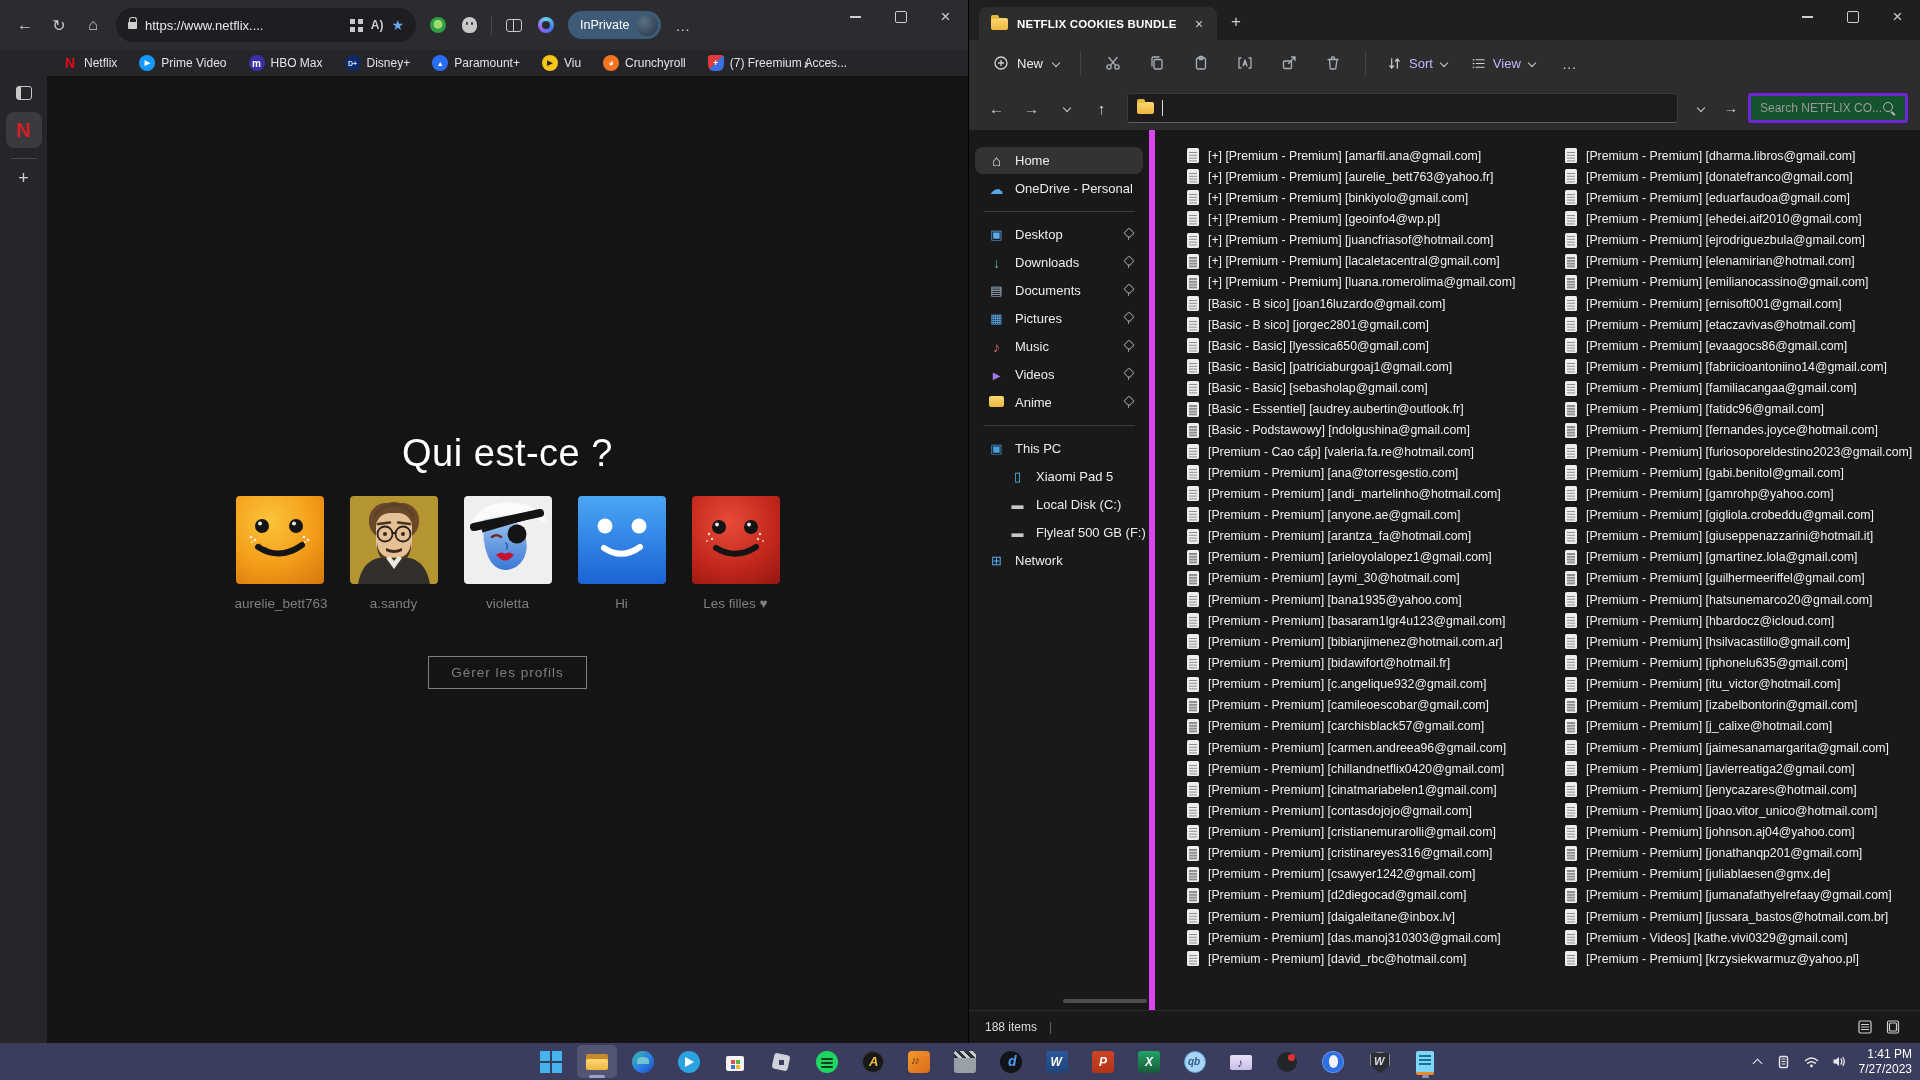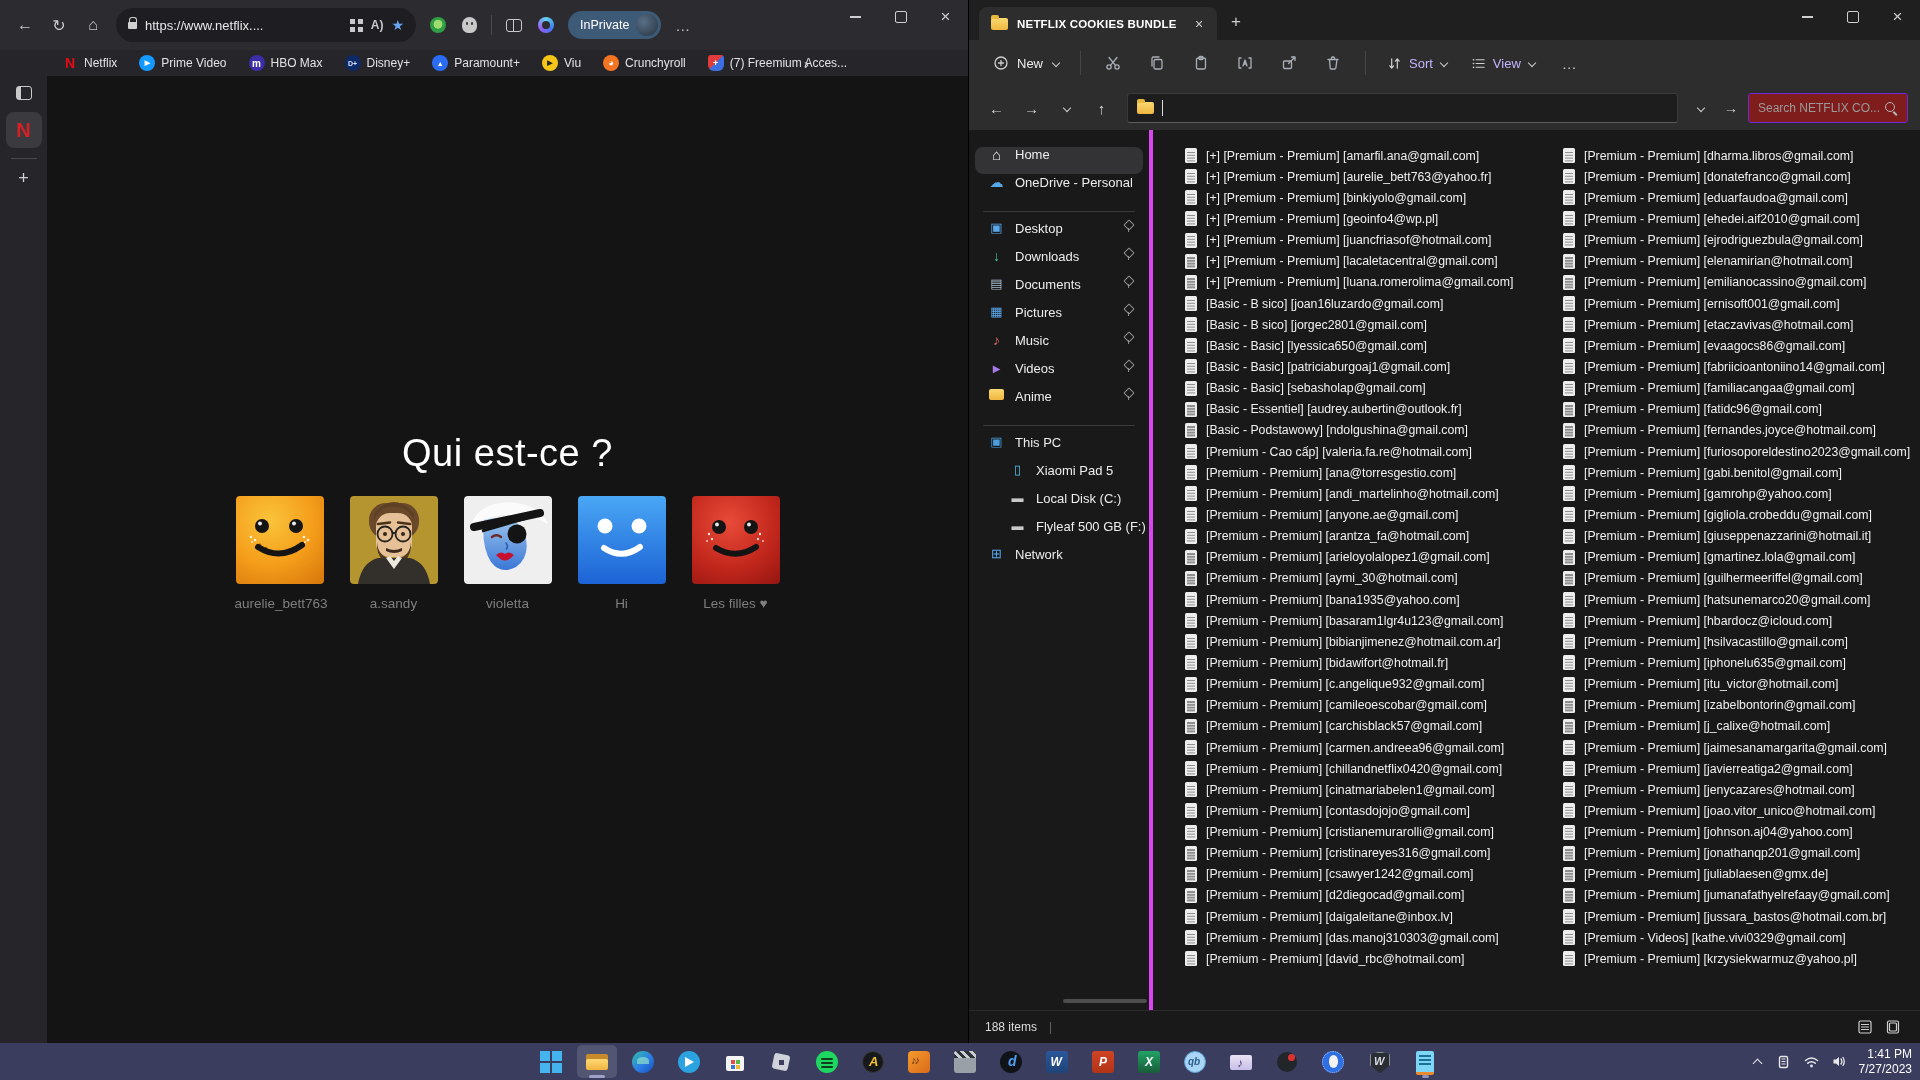--- a/index.html
+++ b/index.html
@@ -81,27 +81,27 @@
   .cmd-ico svg{stroke:#a9b0b8;fill:none;stroke-width:1.3;stroke-linecap:round;stroke-linejoin:round}
   .cmd-drop{display:flex;align-items:center;gap:7px;color:#c4b5fd;font-size:13px;padding:6px 9px;border-radius:4px;margin:0 2px}
   .cmd-drop svg{stroke:#cfcfcf;fill:none;stroke-width:1.3;stroke-linecap:round}
   .chev{width:9px;height:9px;position:relative;flex:0 0 auto}
   .chev::before{content:"";position:absolute;left:1.5px;top:1px;width:5px;height:5px;border-right:1.3px solid #cfcfcf;border-bottom:1.3px solid #cfcfcf;transform:rotate(45deg)}
   .eaddrrow{height:44px;background:#2d2d2d;display:flex;align-items:center;padding:0 12px;gap:4px}
   .enav{width:31px;height:30px;color:#d5d5d5;font-size:15px;display:flex;align-items:center;justify-content:center;border-radius:4px}
   .eaddr{flex:1;height:30px;background:#1d1d1d;border:1px solid #3a3a3a;border-bottom-color:#5c5c5c;border-radius:3px;display:flex;align-items:center;padding:0 9px;gap:8px;margin:0 6px}
   .caret{width:1px;height:16px;background:#dcdcdc}
   .eaddr-btn{width:26px;height:28px;display:flex;align-items:center;justify-content:center;color:#d5d5d5;font-size:14px}
-  .esearch{width:160px;height:30px;background:#7f1d1d;border:1px solid #6d28d9;border-radius:3px;display:flex;align-items:center;justify-content:space-between;padding:0 9px;color:#9a9a9a;font-size:12px;white-space:nowrap;overflow:hidden}
+  .esearch{width:160px;height:30px;background:#14532d;border:3px solid #6d28d9;border-radius:3px;display:flex;align-items:center;justify-content:space-between;padding:0 9px;color:#9a9a9a;font-size:12px;white-space:nowrap;overflow:hidden}
   .mag{width:13px;height:13px;position:relative;flex:0 0 auto}
   .mag::before{content:"";position:absolute;left:0;top:0;width:8px;height:8px;border:1.5px solid #b5b5b5;border-radius:50%}
   .mag::after{content:"";position:absolute;left:9px;top:9px;width:5px;height:1.5px;background:#b5b5b5;transform:rotate(45deg);transform-origin:0 0}
   .ebody{position:absolute;top:130px;bottom:33px;left:0;right:0;display:flex}
   .esidebar{width:180px;padding-top:16px;position:relative;flex:0 0 auto}
-  .sb-row{height:27px;display:flex;padding:0 10px 0 12px;margin:1px 6px;border-radius:8px;color:#ededed;font-size:13px;gap:9px;white-space:nowrap}
+  .sb-row{height:27px;display:flex;align-items:center;padding:0 10px 0 12px;margin:1px 6px;border-radius:8px;color:#ededed;font-size:13px;gap:9px;white-space:nowrap}
   .sb-row.selected{background:#333336}
   .sb-row.indent{padding-left:33px}
   .sb-row.sep{height:0;border-top:1px solid #3a3a3a;margin:9px 14px;padding:0}
   .sb-ico{width:19px;text-align:center;flex:0 0 auto;line-height:1}
   .ico-home::before{content:"⌂";color:#eaeaea;font-size:15px}
   .ico-onedrive::before{content:"☁";color:#57a8e8;font-size:14px}
   .ico-desktop::before{content:"▣";color:#5aa9ef;font-size:13px}
   .ico-downloads::before{content:"↓";color:#43c59e;font-weight:bold;font-size:14px}
   .ico-documents::before{content:"▤";color:#a9bdd2;font-size:13px}
   .ico-pictures::before{content:"▦";color:#5aa9ef;font-size:13px}
@@ -111,21 +111,21 @@
   .ico-anime::before{content:"";display:inline-block;width:15px;height:11px;background:linear-gradient(#f9d873,#f0b73f);border-radius:2px}
   .ico-thispc::before{content:"▣";color:#4a9ede;font-size:13px}
   .ico-tablet::before{content:"▯";color:#4fc0f0;font-size:13px}
   .ico-disk::before{content:"▬";color:#c8c8c8;font-size:12px}
   .ico-network::before{content:"⊞";color:#5aa9ef;font-size:13px}
   .pin{width:10px;height:11px;margin-left:auto;position:relative;opacity:.8;display:none;flex:0 0 auto}
   .sb-row.pinned .pin{display:block}
   .pin::before{content:"";position:absolute;left:2px;top:0;width:6px;height:6px;border:1.5px solid #aaa;border-radius:1px;transform:rotate(45deg)}
   .pin::after{content:"";position:absolute;left:4.5px;top:7px;width:1.5px;height:4px;background:#aaa}
   .sb-hthumb{position:absolute;bottom:7px;left:94px;width:84px;height:4px;background:#4d4d4d;border-radius:2px}
-  .efiles{flex:1;position:relative;border-left:4px solid #d946ef}
+  .efiles{flex:1;position:relative;border-left:6px solid #d946ef}
   .fcol{position:absolute;top:15px}
   .fcol1{left:32px}
   .fcol2{left:410px}
   .file-row{height:21.15px;display:flex;align-items:center;gap:9px;font-size:12.3px;color:#f0f0f0;white-space:nowrap}
   .doc-ico{width:12px;height:15px;background:#ededed;border-radius:1.5px;position:relative;flex:0 0 auto}
   .doc-ico::before{content:"";position:absolute;left:2px;top:3.5px;width:8px;height:1.3px;background:#8f8f8f;box-shadow:0 2.8px 0 #8f8f8f,0 5.6px 0 #8f8f8f,0 8.4px 0 #8f8f8f}
   .estatus{position:absolute;bottom:0;left:0;right:0;height:33px;background:#191919;border-top:1px solid #2b2b2b;display:flex;align-items:center;padding:0 16px;color:#dcdcdc;font-size:12px;gap:12px}
   .status-pipe{color:#666}
   .estatus-right{margin-left:auto;display:flex;gap:6px}
   .sview{width:22px;height:20px;display:flex;align-items:center;justify-content:center}
@@ -386,20 +386,23 @@
             <circle cx="68" cy="38" r="1.2" fill="#fff" opacity=".85"></circle>
               <circle cx="66" cy="43" r="1.2" fill="#fff" opacity=".8"></circle>
               <circle cx="71" cy="45" r="1" fill="#fff" opacity=".7"></circle>
             <path d="M24 52 Q44 64 64 51" stroke="#141414" stroke-width="6" fill="none" stroke-linecap="round"></path>
           </svg>
         </div>
         <div class="pname" data-interactable="false">Les filles ♥</div>
       </div>
 
     </div>
+    <div class="manage-wrap" data-interactable="false">
+      <button class="manage-btn" data-interactable="true">Gérer les profils</button>
+    </div>
   </div>
 </div>
 
 <div id="explorer" data-interactable="false">
   <div class="etabbar" data-interactable="false">
     <div class="etab" data-interactable="true">
       <span class="folder" data-interactable="false"></span>
       <span class="etab-title" data-interactable="false">NETFLIX COOKIES BUNDLE</span>
       <span class="etab-close" data-interactable="true">×</span>
     </div>

